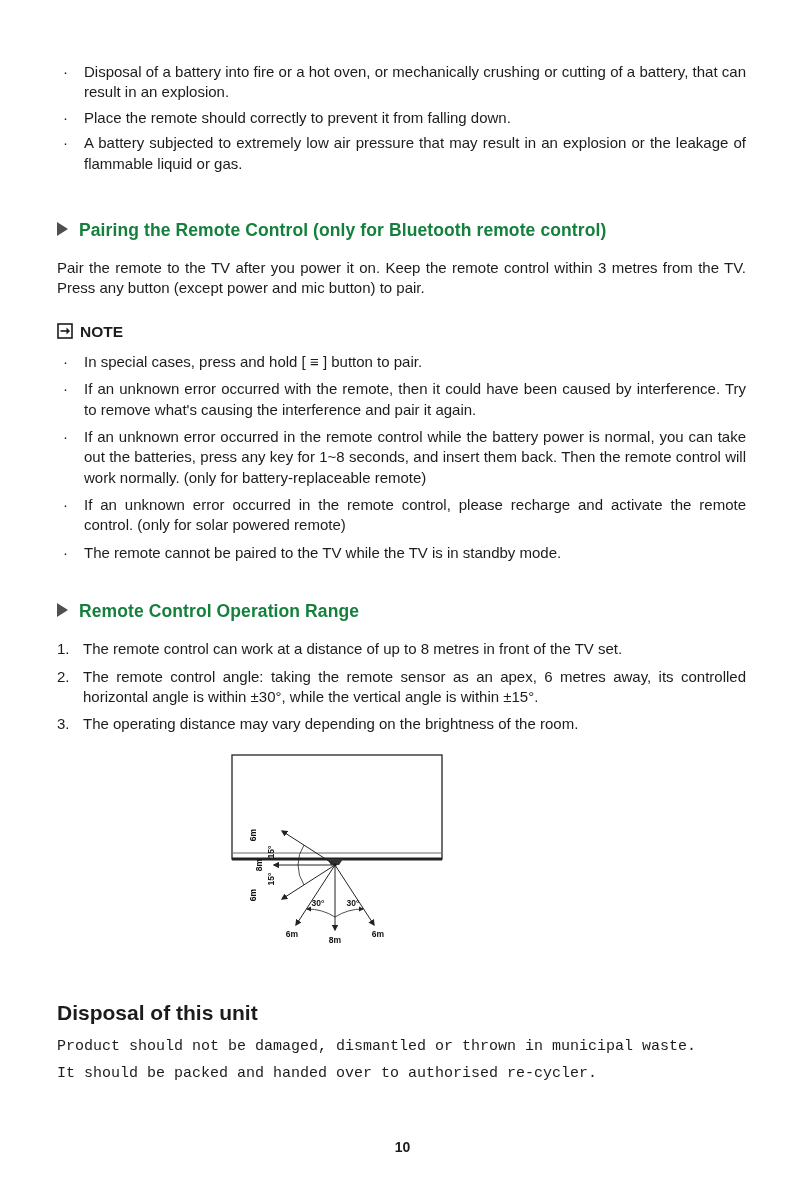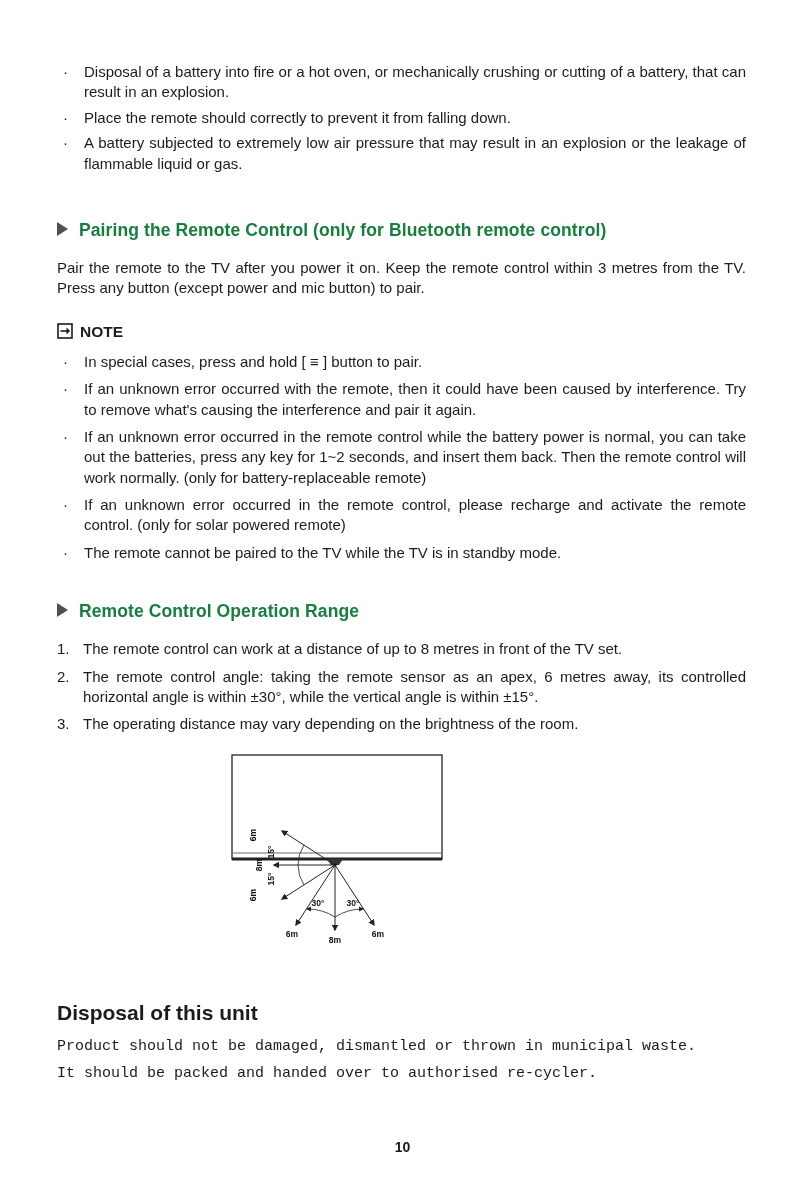--- a/index.html
+++ b/index.html
@@ -90,21 +90,21 @@
     <li class="bullet-item">
       <span class="marker">·</span>
       <span class="text">In special cases, press and hold [ ≡ ] button to pair.</span>
     </li>
     <li class="bullet-item">
       <span class="marker">·</span>
       <span class="text">If an unknown error occurred with the remote, then it could have been caused by interference. Try to remove what's causing the interference and pair it again.</span>
     </li>
     <li class="bullet-item">
       <span class="marker">·</span>
-      <span class="text">If an unknown error occurred in the remote control while the battery power is normal, you can take out the batteries, press any key for 1~2 seconds, and insert them back. Then the remote control will work normally. (only for battery-replaceable remote)</span>
+      <span class="text">If an unknown error occurred in the remote control while the battery power is normal, you can take out the batteries, press any key for 1~8 seconds, and insert them back. Then the remote control will work normally. (only for battery-replaceable remote)</span>
     </li>
     <li class="bullet-item">
       <span class="marker">·</span>
       <span class="text">If an unknown error occurred in the remote control, please recharge and activate the remote control. (only for solar powered remote)</span>
     </li>
     <li class="bullet-item">
       <span class="marker">·</span>
       <span class="text">The remote cannot be paired to the TV while the TV is in standby mode.</span>
     </li>
   </ul>

